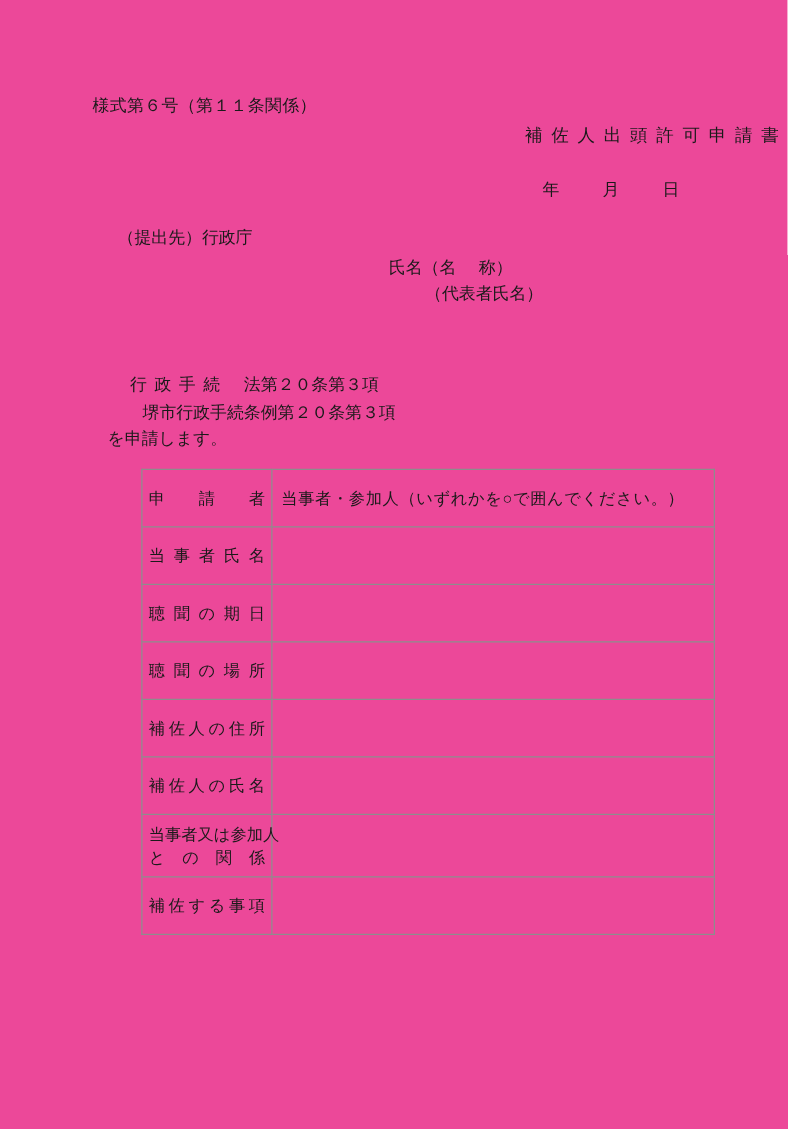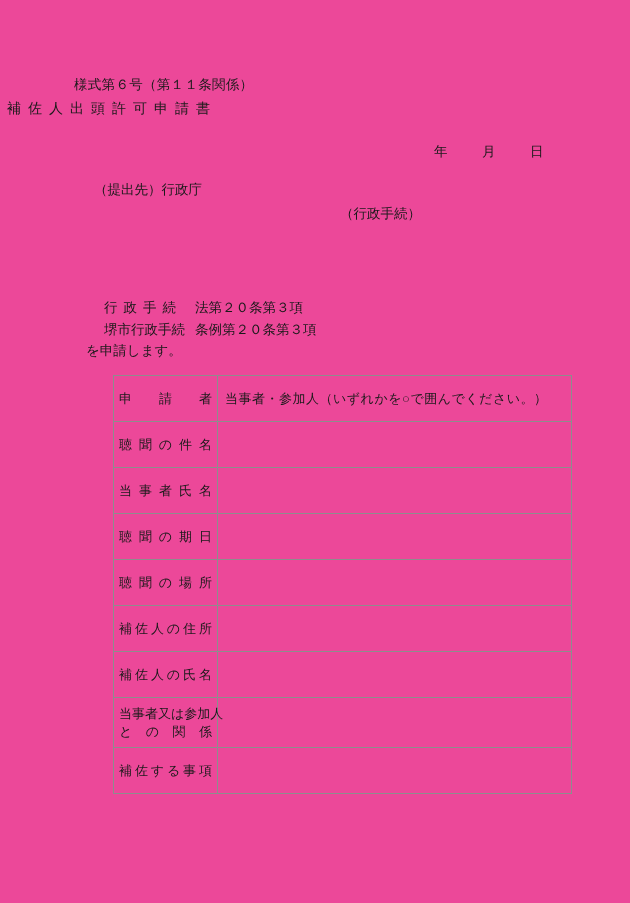--- a/index.html
+++ b/index.html
@@ -28,21 +28,21 @@
     top: 76px;
     font-size: 13.5px;
     letter-spacing: 0.3px;
     white-space: nowrap;
   }
   .doc-title {
     position: absolute;
     left: 0;
     top: 100px;
     width: 630px;
-    text-align: left;
+    text-align: right;
     font-size: 14px;
     letter-spacing: 7px;
     text-indent: 7px;
     white-space: nowrap;
   }
   .date-line {
     position: absolute;
     left: 0;
     top: 143px;
     width: 544px;
@@ -108,20 +108,21 @@
     padding-left: 18px;
     white-space: nowrap;
   }
   .legal .opt .lawname {
     display: inline-block;
     width: 91px;
     letter-spacing: 6px;
   }
   .legal .opt .lawname.wide {
     letter-spacing: 0px;
+    text-align: right;
   }
   .legal .opt .lawname.pref {
     letter-spacing: 0px;
   }
   .legal .closing {
     display: block;
     padding-left: 0px;
   }
 
   
@@ -174,49 +175,42 @@
 
   <div class="doc-title">補佐人出頭許可申請書</div>
 
   <div class="date-line">
     <span class="dseg">年</span><span class="dseg">月</span><span class="dseg last">日</span>
   </div>
 
   <div class="addressee">（提出先）行政庁</div>
 
   <div class="applicant">
-    <span class="ln indent-2">（行政手続）</span>
+    <span class="ln indent-1"><span>氏名（名</span><span class="namegap"></span><span>称）</span></span>
+    <span class="ln indent-2">（代表者氏名）</span>
   </div>
 
   <div class="legal">
     <span class="opt"><span class="lawname">行政手続</span><span>法第２０条第３項</span></span>
     <span class="opt"><span class="lawname wide">堺市行政手続</span><span>条例第２０条第３項</span></span>
     <span class="closing">を申請します。</span>
   </div>
 
   <table class="form-table">
     <tbody>
       <tr class="row-std">
         <td class="label">
           <span class="lbl-txt">申請者</span>
         </td>
         <td class="value">
           <span class="val-txt">当事者・参加人（いずれかを○で囲んでください。）</span>
         </td>
       </tr>
       <tr class="row-std">
         <td class="label">
-          <span class="lbl-txt">聴聞の件名</span>
-        </td>
-        <td class="value">
-          <span class="val-txt"></span>
-        </td>
-      </tr>
-      <tr class="row-std">
-        <td class="label">
           <span class="lbl-txt">当事者氏名</span>
         </td>
         <td class="value">
           <span class="val-txt"></span>
         </td>
       </tr>
       <tr class="row-std">
         <td class="label">
           <span class="lbl-txt">聴聞の期日</span>
         </td>

